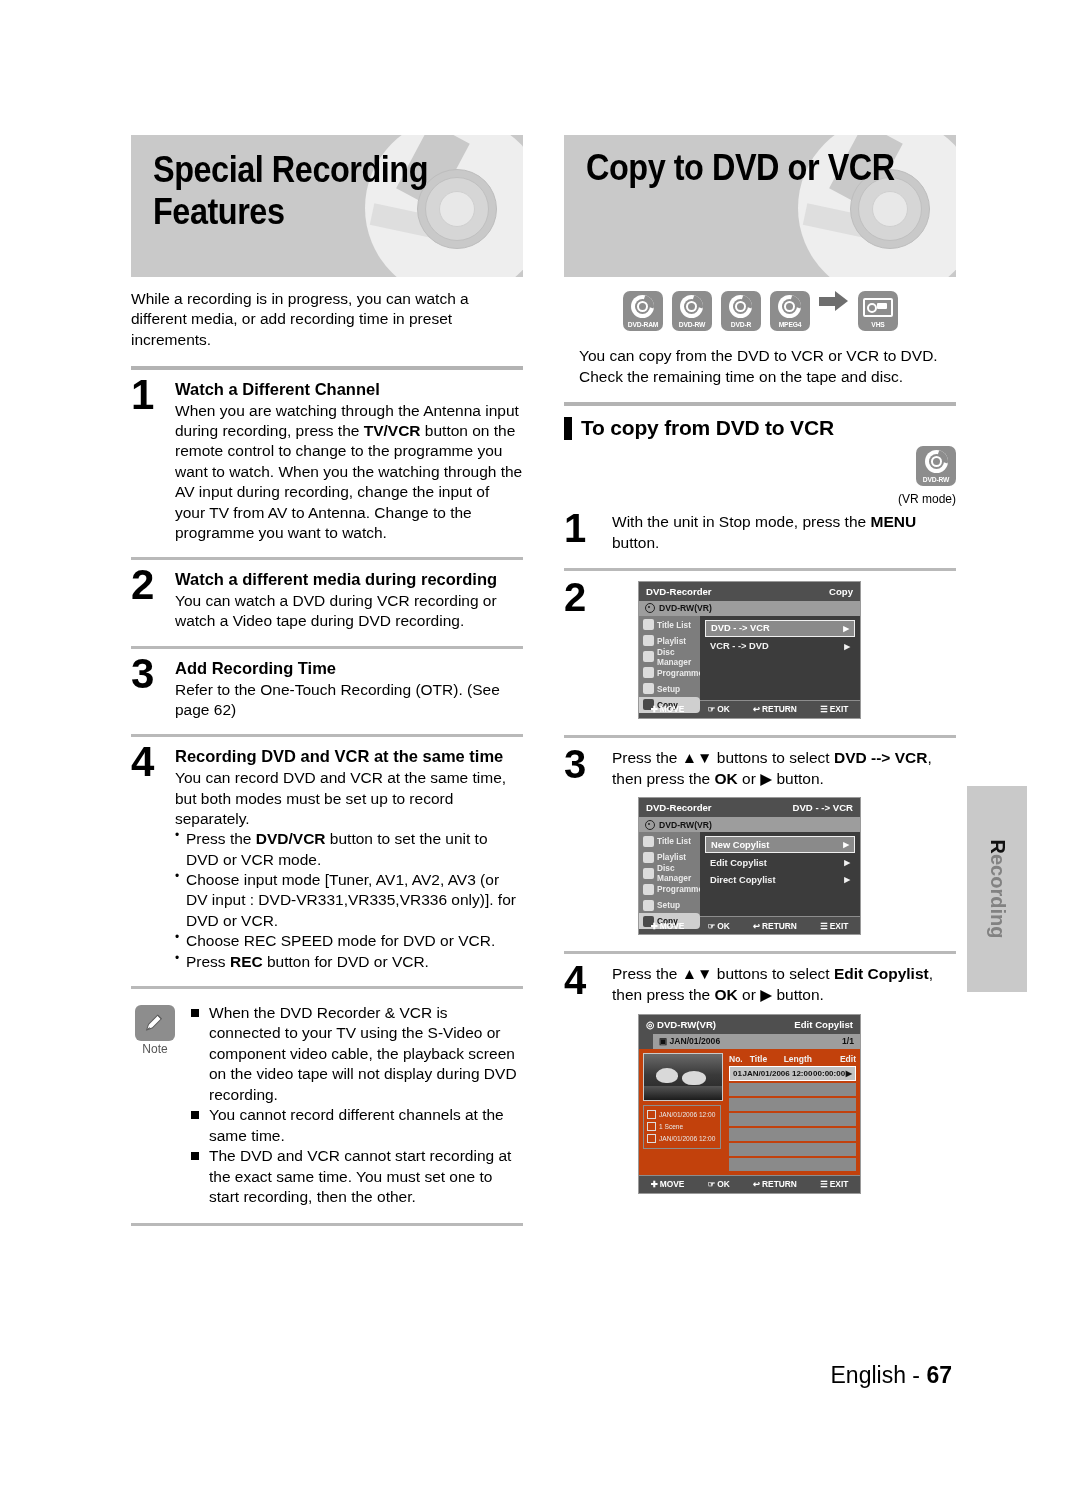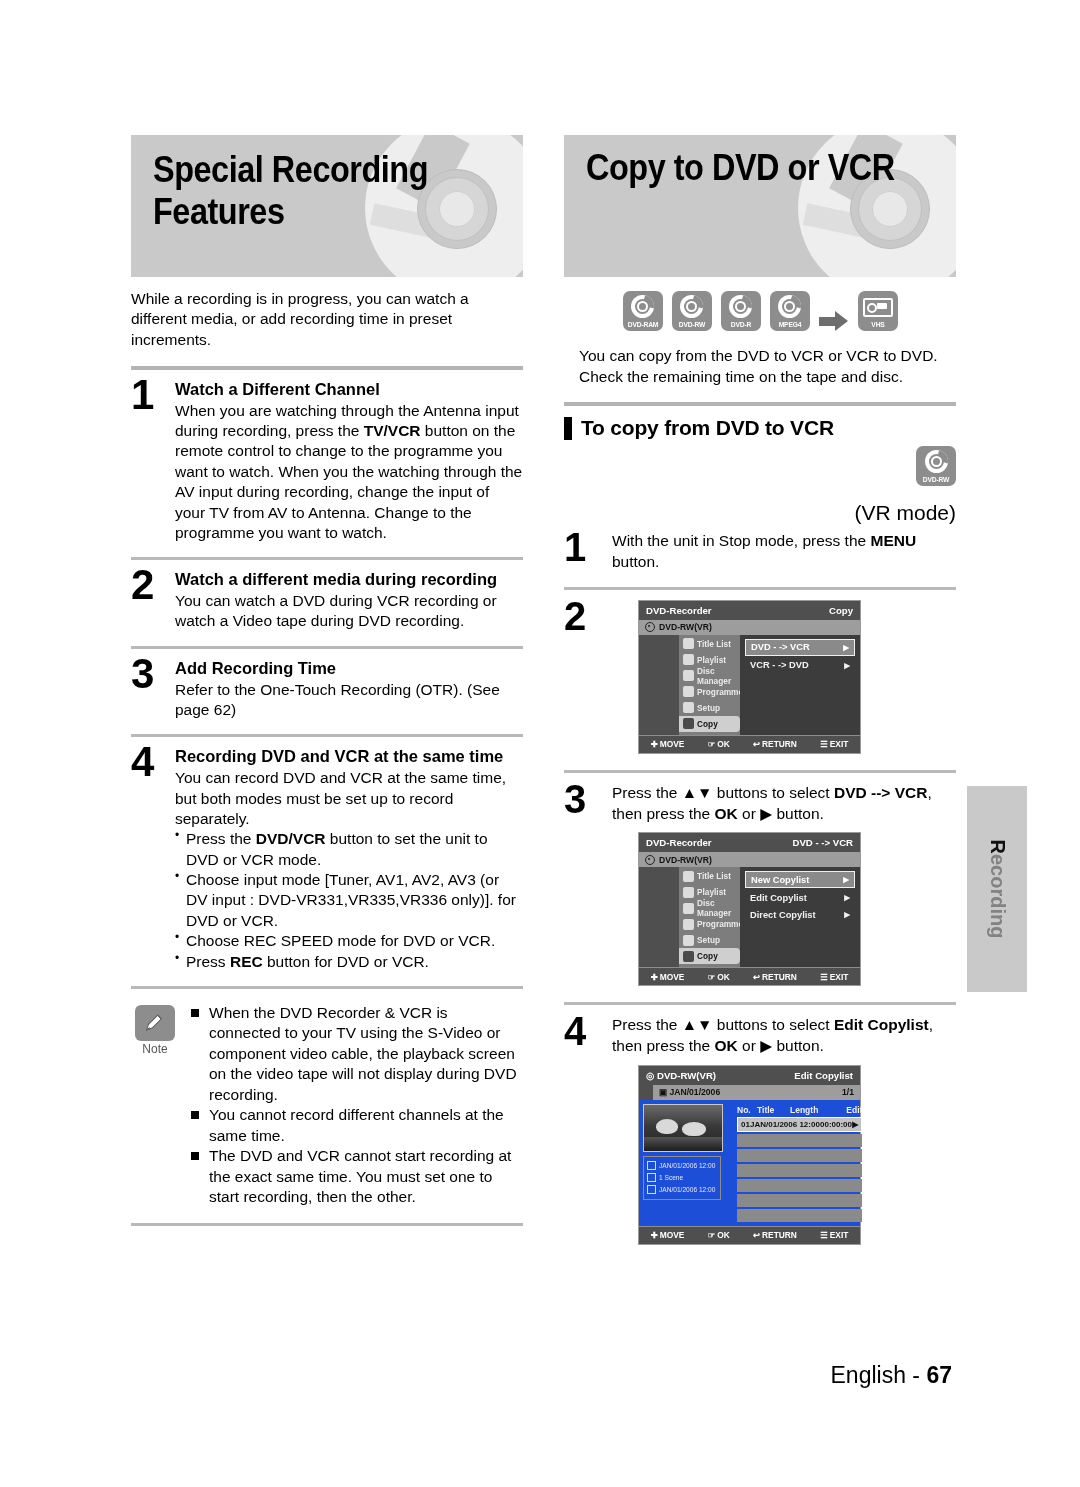--- a/index.html
+++ b/index.html
@@ -56,21 +56,21 @@
   .step ul{margin:0;padding:0;list-style:none;}
   .step ul li{font-size:15.5px;line-height:1.315;padding-left:11px;position:relative;}
   .step ul li:before{content:"\2022";position:absolute;left:0;top:-1px;font-size:12px;}
   b{font-weight:bold;}
 
   .step.r{padding-left:48px;}
   .step.r .num{top:-4px;font-size:40px;}
   .step.r p{font-size:15.5px;line-height:1.34;}
 
   
-  .mediarow{display:flex;align-items:flex-end;gap:9px;justify-content:center;margin:14px 0 8px 0;}
+  .mediarow{display:flex;align-items:flex-start;gap:9px;justify-content:center;margin:14px 0 8px 0;}
   .micon{width:40px;height:40px;border-radius:7px;background:#8d8d8d;position:relative;
          display:flex;flex-direction:column;align-items:center;justify-content:flex-start;}
   .micon .ring{margin-top:4px;width:23px;height:23px;border-radius:50%;
         background:#fff;position:relative;overflow:hidden;}
   .micon .ring:after{content:"";position:absolute;left:8px;top:8px;width:7px;height:7px;
         border-radius:50%;background:#8d8d8d;box-shadow:0 0 0 2px #fff,0 0 0 4px #8d8d8d;}
   .micon .ring .cut{position:absolute;right:-2px;top:-2px;width:12px;height:14px;background:#8d8d8d;
         transform:rotate(18deg);}
   .micon .mlabel{position:absolute;bottom:2px;left:0;right:0;text-align:center;
         color:#fff;font-size:7.3px;font-weight:bold;letter-spacing:-0.2px;
@@ -89,21 +89,21 @@
 
   .lead{font-size:15.5px;line-height:1.33;margin:15px;}
 
   
   .sechead{display:flex;align-items:center;gap:9px;margin:8px 0 6px 0;}
   .sechead .bar{width:8px;height:23px;background:#000;}
   .sechead .t{font-size:21px;font-weight:bold;letter-spacing:-0.2px;}
 
   .modebox{text-align:right;margin-top:2px;}
   .modebox .micon{display:inline-flex;}
-  .modebox .vr{font-size:21px;margin-top:15px;}
+  .modebox .vr{font-size:12px;margin-top:6px;}
 
   
   .noteblock{position:relative;padding-left:60px;margin-top:14px;}
   .notebadge{position:absolute;left:0;top:2px;width:48px;text-align:center;}
   .notebadge .sq{width:40px;height:36px;background:#8d8d8d;border-radius:6px;margin:0 auto;
       position:relative;}
   .notebadge .sq .pen{position:absolute;left:8px;top:5px;width:22px;height:25px;}
   .notebadge .lab{font-size:12px;color:#555;margin-top:1px;}
   .noteblock ul{margin:0;padding:0;list-style:none;}
   .noteblock ul li{font-size:15.5px;line-height:1.32;padding-left:18px;position:relative;}
@@ -113,40 +113,40 @@
   .osd{width:221px;background:#4f4f4f;border:1px solid #9a9a9a;margin:8px 0 0 74px;
        font-family:"Liberation Sans", sans-serif;}
   .osd .titlebar{display:flex;justify-content:space-between;align-items:center;
        height:19px;padding:0 7px;color:#fff;font-size:9.6px;font-weight:bold;background:#4f4f4f;}
   .osd .discbar{display:flex;align-items:center;gap:4px;height:15px;padding:0 6px;
        background:#9d9d9d;color:#111;font-size:8.6px;font-weight:bold;}
   .osd .discbar .circ{width:8px;height:8px;border-radius:50%;border:1.4px solid #222;
        position:relative;}
   .osd .discbar .circ:after{content:"";position:absolute;left:2px;top:2px;width:2px;height:2px;
        background:#222;border-radius:50%;}
-  .osd .body{display:flex;height:100px;padding-left:40px;}
+  .osd .body{display:flex;height:84px;}
   .osd .side{width:61px;background:#7d7d7d;padding-top:1px;}
   .osd .side .it{display:flex;align-items:center;gap:3px;height:16px;padding-left:4px;
        color:#eaeaea;font-size:8.3px;font-weight:bold;}
   .osd .side .it.sel{background:#cfcfcf;color:#111;border-radius:0 4px 4px 0;}
   .osd .side .it .ic{width:11px;height:11px;background:#dcdcdc;border-radius:2px;flex:0 0 11px;}
   .osd .side .it.sel .ic{background:#4a4a4a;}
   .osd .main{flex:1;background:#3c3c3c;padding:4px 5px;}
   .osd .row{display:flex;justify-content:space-between;align-items:center;
        height:15px;padding:0 5px;color:#f2f2f2;font-size:9.3px;font-weight:bold;margin-bottom:2px;}
   .osd .row.sel{background:#8a8a8a;border:1px solid #f0f0f0;color:#fff;}
   .osd .row .arw{font-size:7.5px;}
   .osd .footbar{display:flex;justify-content:space-around;align-items:center;height:17px;
        background:#4f4f4f;border-top:1px solid #8d8d8d;color:#fff;font-size:8.4px;font-weight:bold;}
   .osd .footbar span i{font-style:normal;margin-right:2px;}
 
   
   .osd2 .subbar{display:flex;justify-content:space-between;align-items:center;height:15px;
        padding:0 6px;background:#9d9d9d;color:#111;font-size:8.6px;font-weight:bold;margin-left:14px;}
-  .osd2 .body2{display:flex;height:118px;background:#1d4ed8;padding:4px;gap:16px;}
+  .osd2 .body2{display:flex;height:118px;background:#c2410c;padding:4px;gap:8px;}
   .osd2 .leftcol{width:78px;}
   .osd2 .thumb{width:78px;height:46px;border:1px solid #c9c9c9;
        background:linear-gradient(180deg,#6a6a6a 0%,#3a3a3a 45%,#222 100%);position:relative;overflow:hidden;}
   .osd2 .thumb .ot1,.osd2 .thumb .ot2{position:absolute;background:#d9d9d9;border-radius:50% 50% 45% 45%;}
   .osd2 .thumb .ot1{left:12px;top:14px;width:22px;height:15px;}
   .osd2 .thumb .ot2{left:38px;top:17px;width:24px;height:14px;}
   .osd2 .thumb .w{position:absolute;left:0;bottom:0;width:100%;height:14px;
        background:linear-gradient(180deg,#555,#1c1c1c);}
   .osd2 .info{margin-top:4px;border:1px solid #8d8d8d;padding:3px 3px;}
   .osd2 .info .ln{display:flex;align-items:center;gap:3px;color:#e8e8e8;font-size:6.6px;

